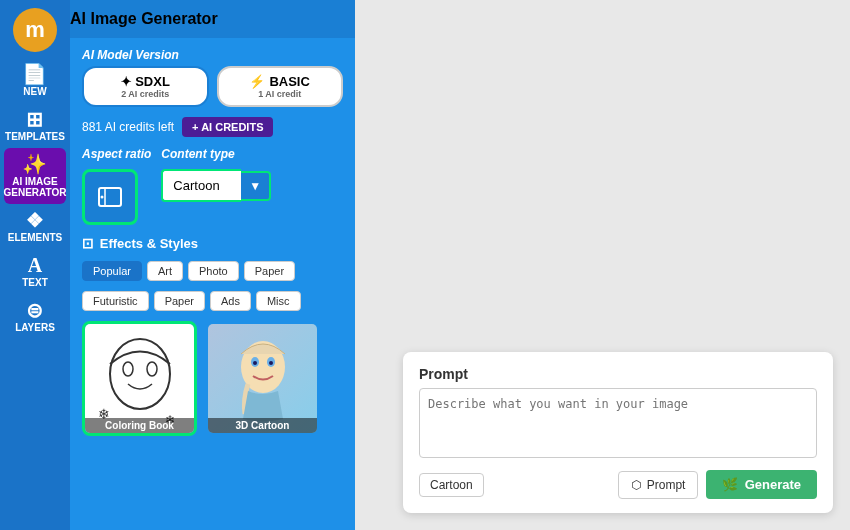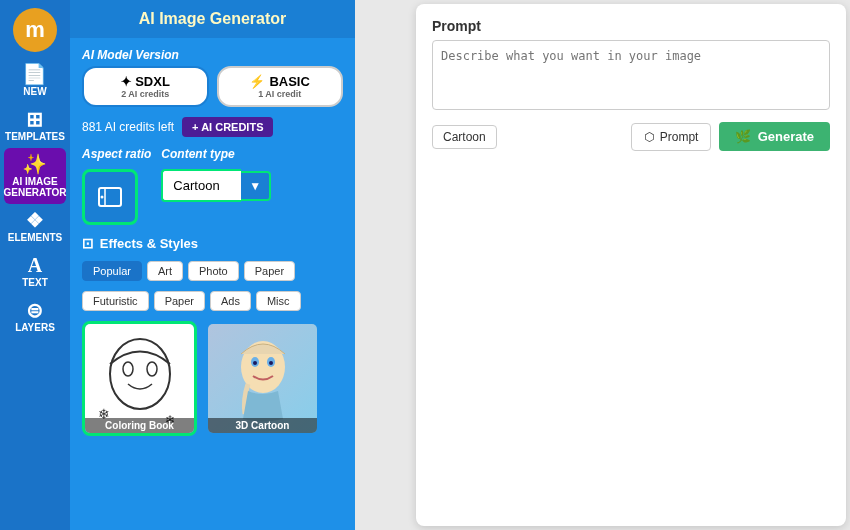--- a/index.html
+++ b/index.html
@@ -55,24 +55,23 @@
     .panel {
       width: 285px;
       background: #1e90e8;
       display: flex;
       flex-direction: column;
       overflow-y: auto;
       flex-shrink: 0;
     }
     .panel-header {
       background: #1a7fd4;
-      color: #fef9c3;
+      color: #000000;
       font-size: 16px;
       font-weight: bold;
-      text-align: center;
       padding: 10px 0;
     }
     .panel-body {
       padding: 10px 12px;
       display: flex;
       flex-direction: column;
       gap: 10px;
     }
     .section-title {
       color: white;
@@ -200,22 +199,22 @@
       background: rgba(0,0,0,0.5);
       color: white; font-size: 10px; font-weight: bold;
       text-align: center; padding: 2px 0; margin-top: 10px;
     }
 
     
     .main-area {
       flex: 1;
       background: #e8e8e8;
       position: relative;
-      display: flex; justify-content: flex-end;
-      padding: 4px;
+      display: flex; align-items: flex-end; justify-content: flex-end;
+      padding: 17px;
     }
     .prompt-panel {
       background: white;
       border-radius: 8px;
       padding: 14px 16px;
       width: 430px;
       box-shadow: 0 2px 8px rgba(0,0,0,0.15);
     }
     .prompt-label {
       font-size: 14px;

